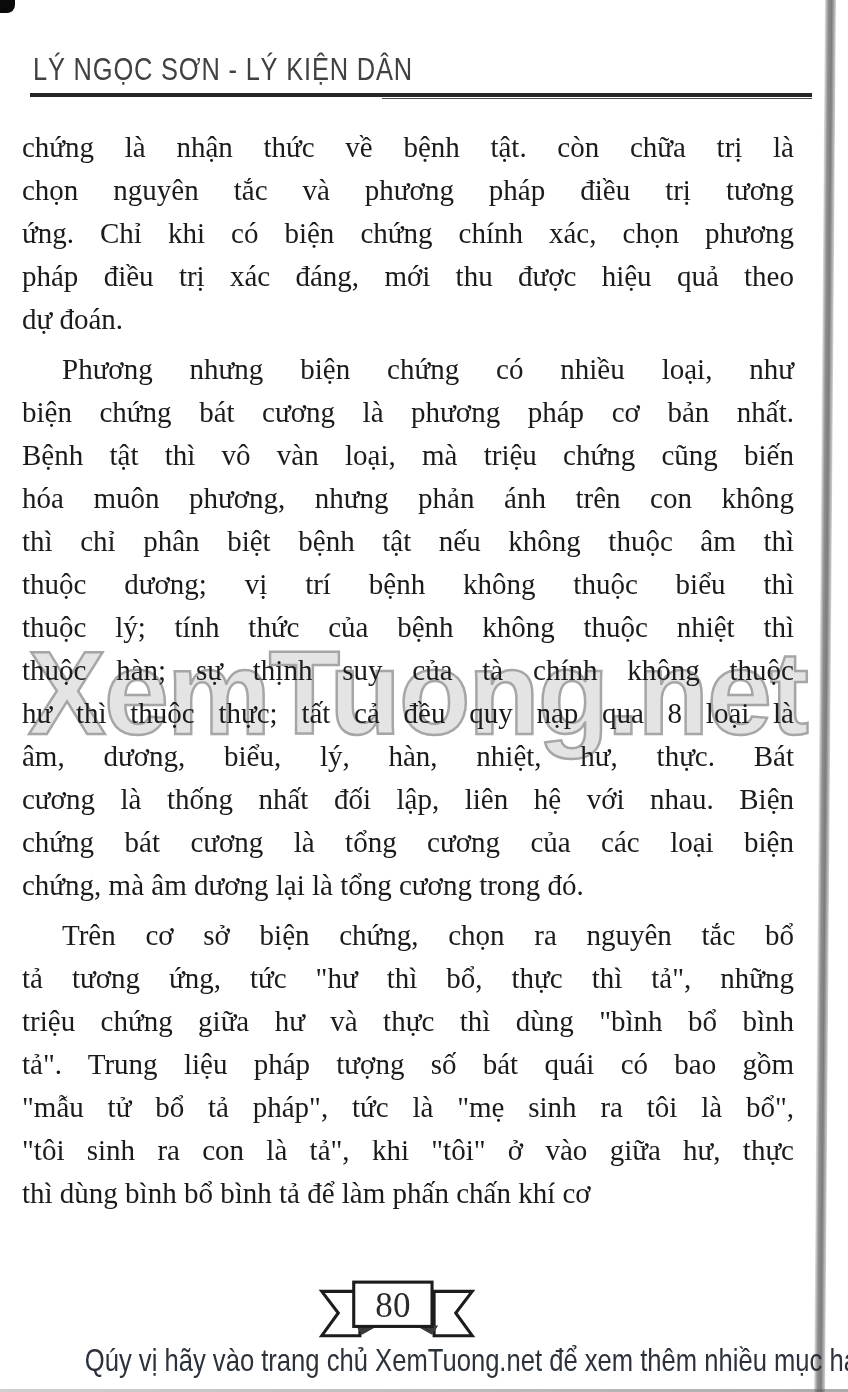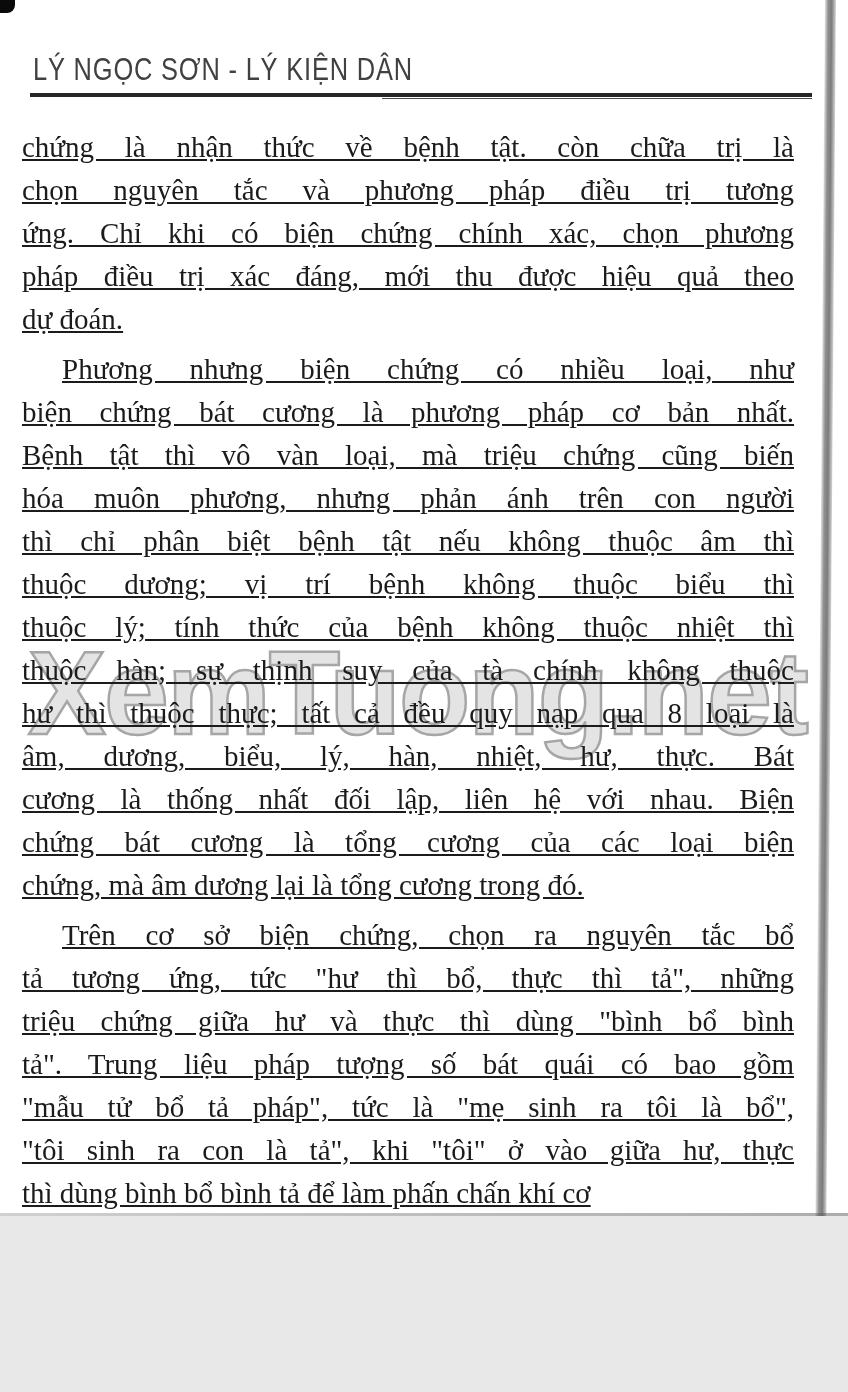--- a/index.html
+++ b/index.html
@@ -1,18 +1,18 @@
 <!DOCTYPE html>
 <html><head>
 <meta charset="utf-8">
 <style>
   html,body{margin:0;padding:0;background:#e8e8e8;}
   .page{
     position:relative;
-    width:848px;height:1216px;
+    width:848px;height:1392px;
     background:#ffffff;
     overflow:hidden;
     font-family:"Liberation Serif", serif;
   }
   
   .corner-mark{
     position:absolute;left:0;top:0;width:15px;height:13px;
     background:#0a0a0a;border-bottom-right-radius:8px;
   }
   
@@ -38,21 +38,21 @@
     background:#262626;
   }
   .header-rule::after{
     content:"";position:absolute;left:45%;top:5px;width:55%;height:1px;background:#4a4a4a;
   }
   
   .body-text{
     position:absolute;left:22px;top:126px;width:772px;
     color:#1b1b1b;z-index:2;
   }
-  .para{margin:0 0 7px 0;text-decoration:underline;}
+  .para{margin:0 0 7px 0;}
   .para .line{
     font-size:29px;line-height:43px;height:43px;
     text-align:justify;text-align-last:justify;
     white-space:normal;
   }
   .para .line:last-child{text-align-last:left;}
   .para.indented .line:first-child{text-indent:40px;}
   
   .watermark{
     position:absolute;left:28px;top:634px;width:792px;z-index:1;
@@ -94,21 +94,21 @@
         <div class="line">chứng là nhận thức về bệnh tật. còn chữa trị là</div>
         <div class="line">chọn nguyên tắc và phương pháp điều trị tương</div>
         <div class="line">ứng. Chỉ khi có biện chứng chính xác, chọn phương</div>
         <div class="line">pháp điều trị xác đáng, mới thu được hiệu quả theo</div>
         <div class="line">dự đoán.</div>
       </div>
     <div class="para indented">
         <div class="line">Phương nhưng biện chứng có nhiều loại, như</div>
         <div class="line">biện chứng bát cương là phương pháp cơ bản nhất.</div>
         <div class="line">Bệnh tật thì vô vàn loại, mà triệu chứng cũng biến</div>
-        <div class="line">hóa muôn phương, nhưng phản ánh trên con người</div>
+        <div class="line">hóa muôn phương, nhưng phản ánh trên con không</div>
         <div class="line">thì chỉ phân biệt bệnh tật nếu không thuộc âm thì</div>
         <div class="line">thuộc dương; vị trí bệnh không thuộc biểu thì</div>
         <div class="line">thuộc lý; tính thức của bệnh không thuộc nhiệt thì</div>
         <div class="line">thuộc hàn; sự thịnh suy của tà chính không thuộc</div>
         <div class="line">hư thì thuộc thực; tất cả đều quy nạp qua 8 loại là</div>
         <div class="line">âm, dương, biểu, lý, hàn, nhiệt, hư, thực. Bát</div>
         <div class="line">cương là thống nhất đối lập, liên hệ với nhau. Biện</div>
         <div class="line">chứng bát cương là tổng cương của các loại biện</div>
         <div class="line">chứng, mà âm dương lại là tổng cương trong đó.</div>
       </div>

